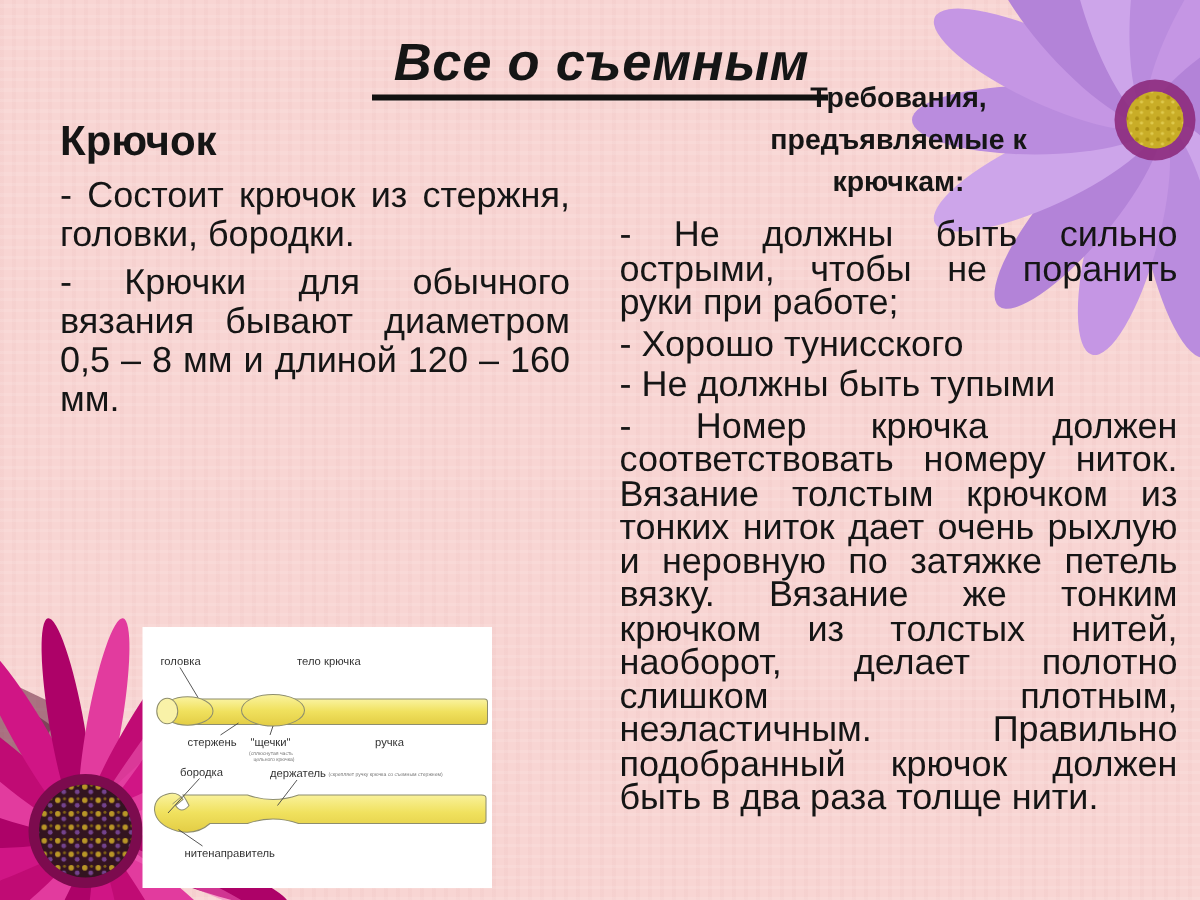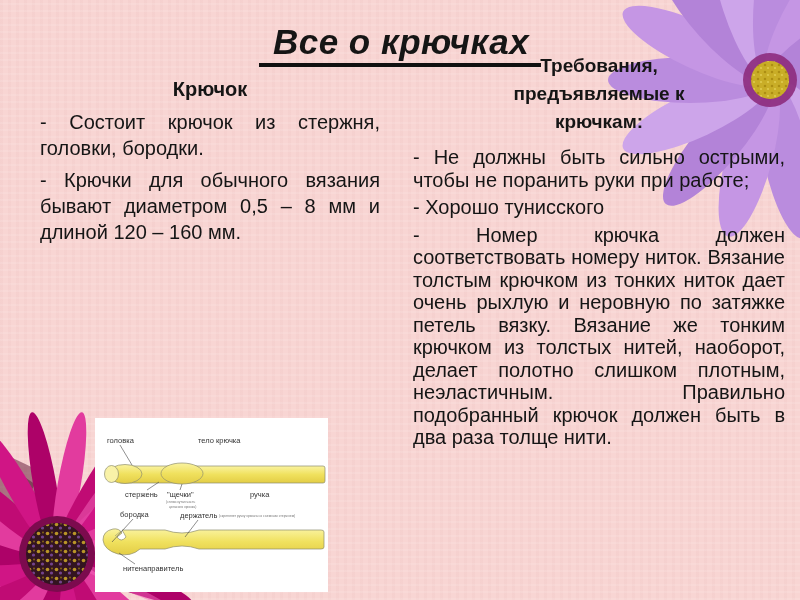--- a/index.html
+++ b/index.html
@@ -15,28 +15,28 @@
   .diagram{
     position:absolute;left:95px;top:418px;width:233px;height:174px;
     background:#ffffff;z-index:2;
   }
   .title{
     position:absolute;top:22px;left:0;right:0;text-align:center;z-index:4;
     font-size:35px;font-weight:bold;font-style:italic;letter-spacing:0.5px;
   }
   .title .tline{border-bottom:4px solid #111;padding:0 12px 1px 14px;display:inline-block;}
   .left-col{position:absolute;left:40px;top:78px;width:340px;z-index:3;}
-  .left-col h2{text-align:center;font-size:20px;font-weight:bold;margin:0 0 8px 0;}
-  .left-col p{font-size:20px;line-height:26px;text-align:justify;margin:0 0 6px 0;}
+  .left-col h2{font-size:28px;font-weight:bold;margin:0 0 8px 0;}
+  .left-col p{font-size:24px;line-height:26px;text-align:justify;margin:0 0 6px 0;}
   .right-col{position:absolute;left:413px;top:52px;width:372px;z-index:3;}
   .right-col h2{
     font-size:19px;line-height:28px;font-weight:bold;text-align:center;
     max-width:250px;margin:0 auto 10px auto;
   }
-  .right-col p{font-size:20px;line-height:22.5px;text-align:justify;margin:0 0 5px 0;}
+  .right-col p{font-size:24px;line-height:22.5px;text-align:justify;margin:0 0 5px 0;}
   .dlabel{font-size:7.5px;fill:#333;font-family:"Liberation Sans",sans-serif;}
   .dnote{font-size:3.4px;fill:#777;font-family:"Liberation Sans",sans-serif;}
   .dline{stroke:#444;stroke-width:0.6;fill:none;}
 </style>
 </head>
 <body>
 
 <div class="slide">
 
   <svg class="flowers" width="800" height="600" viewBox="0 0 800 600">
@@ -100,33 +100,34 @@
         <ellipse transform="rotate(305 57 554)" cx="120" cy="554" rx="60" ry="4" fill="#f468bb" opacity="0.5"></ellipse>
         <ellipse transform="rotate(345 57 554)" cx="120" cy="554" rx="60" ry="4" fill="#f468bb" opacity="0.45"></ellipse>
       </g>
       <circle cx="57" cy="554" r="38" fill="#7c0b4e"></circle>
       <circle cx="57" cy="554" r="31" fill="#331420"></circle>
       <circle cx="57" cy="554" r="31" fill="url(#speckD)" opacity="0.9"></circle>
     </g>
   </svg>
 
   <div class="title">
-    <span class="tline">Все о крючках</span>
+    <span class="tline">Все о съемным</span>
   </div>
 
   <div class="left-col">
     <h2>Крючок</h2>
     <p>- Состоит крючок из стержня, головки, бородки.</p>
     <p>- Крючки для обычного вязания бывают диаметром 0,5 – 8 мм и длиной 120 – 160 мм.</p>
   </div>
 
   <div class="right-col">
     <h2>Требования, предъявляемые к крючкам:</h2>
     <p>- Не должны быть сильно острыми, чтобы не поранить руки при работе;</p>
     <p>- Хорошо тунисского</p>
+    <p>- Не должны быть тупыми</p>
     <p>- Номер крючка должен соответствовать номеру ниток. Вязание толстым крючком из тонких ниток дает очень рыхлую и неровную по затяжке петель вязку. Вязание же тонким крючком из толстых нитей, наоборот, делает полотно слишком плотным, неэластичным. Правильно подобранный крючок должен быть в два раза толще нити.</p>
   </div>
 
   <div class="diagram">
     <svg width="245" height="174" viewBox="0 0 245 174">
       <defs>
         <linearGradient id="hookGrad" x1="0" y1="0" x2="0" y2="1">
           <stop offset="0" stop-color="#faf3a0"></stop>
           <stop offset="0.5" stop-color="#f0e15e"></stop>
           <stop offset="1" stop-color="#e3cd45"></stop>

